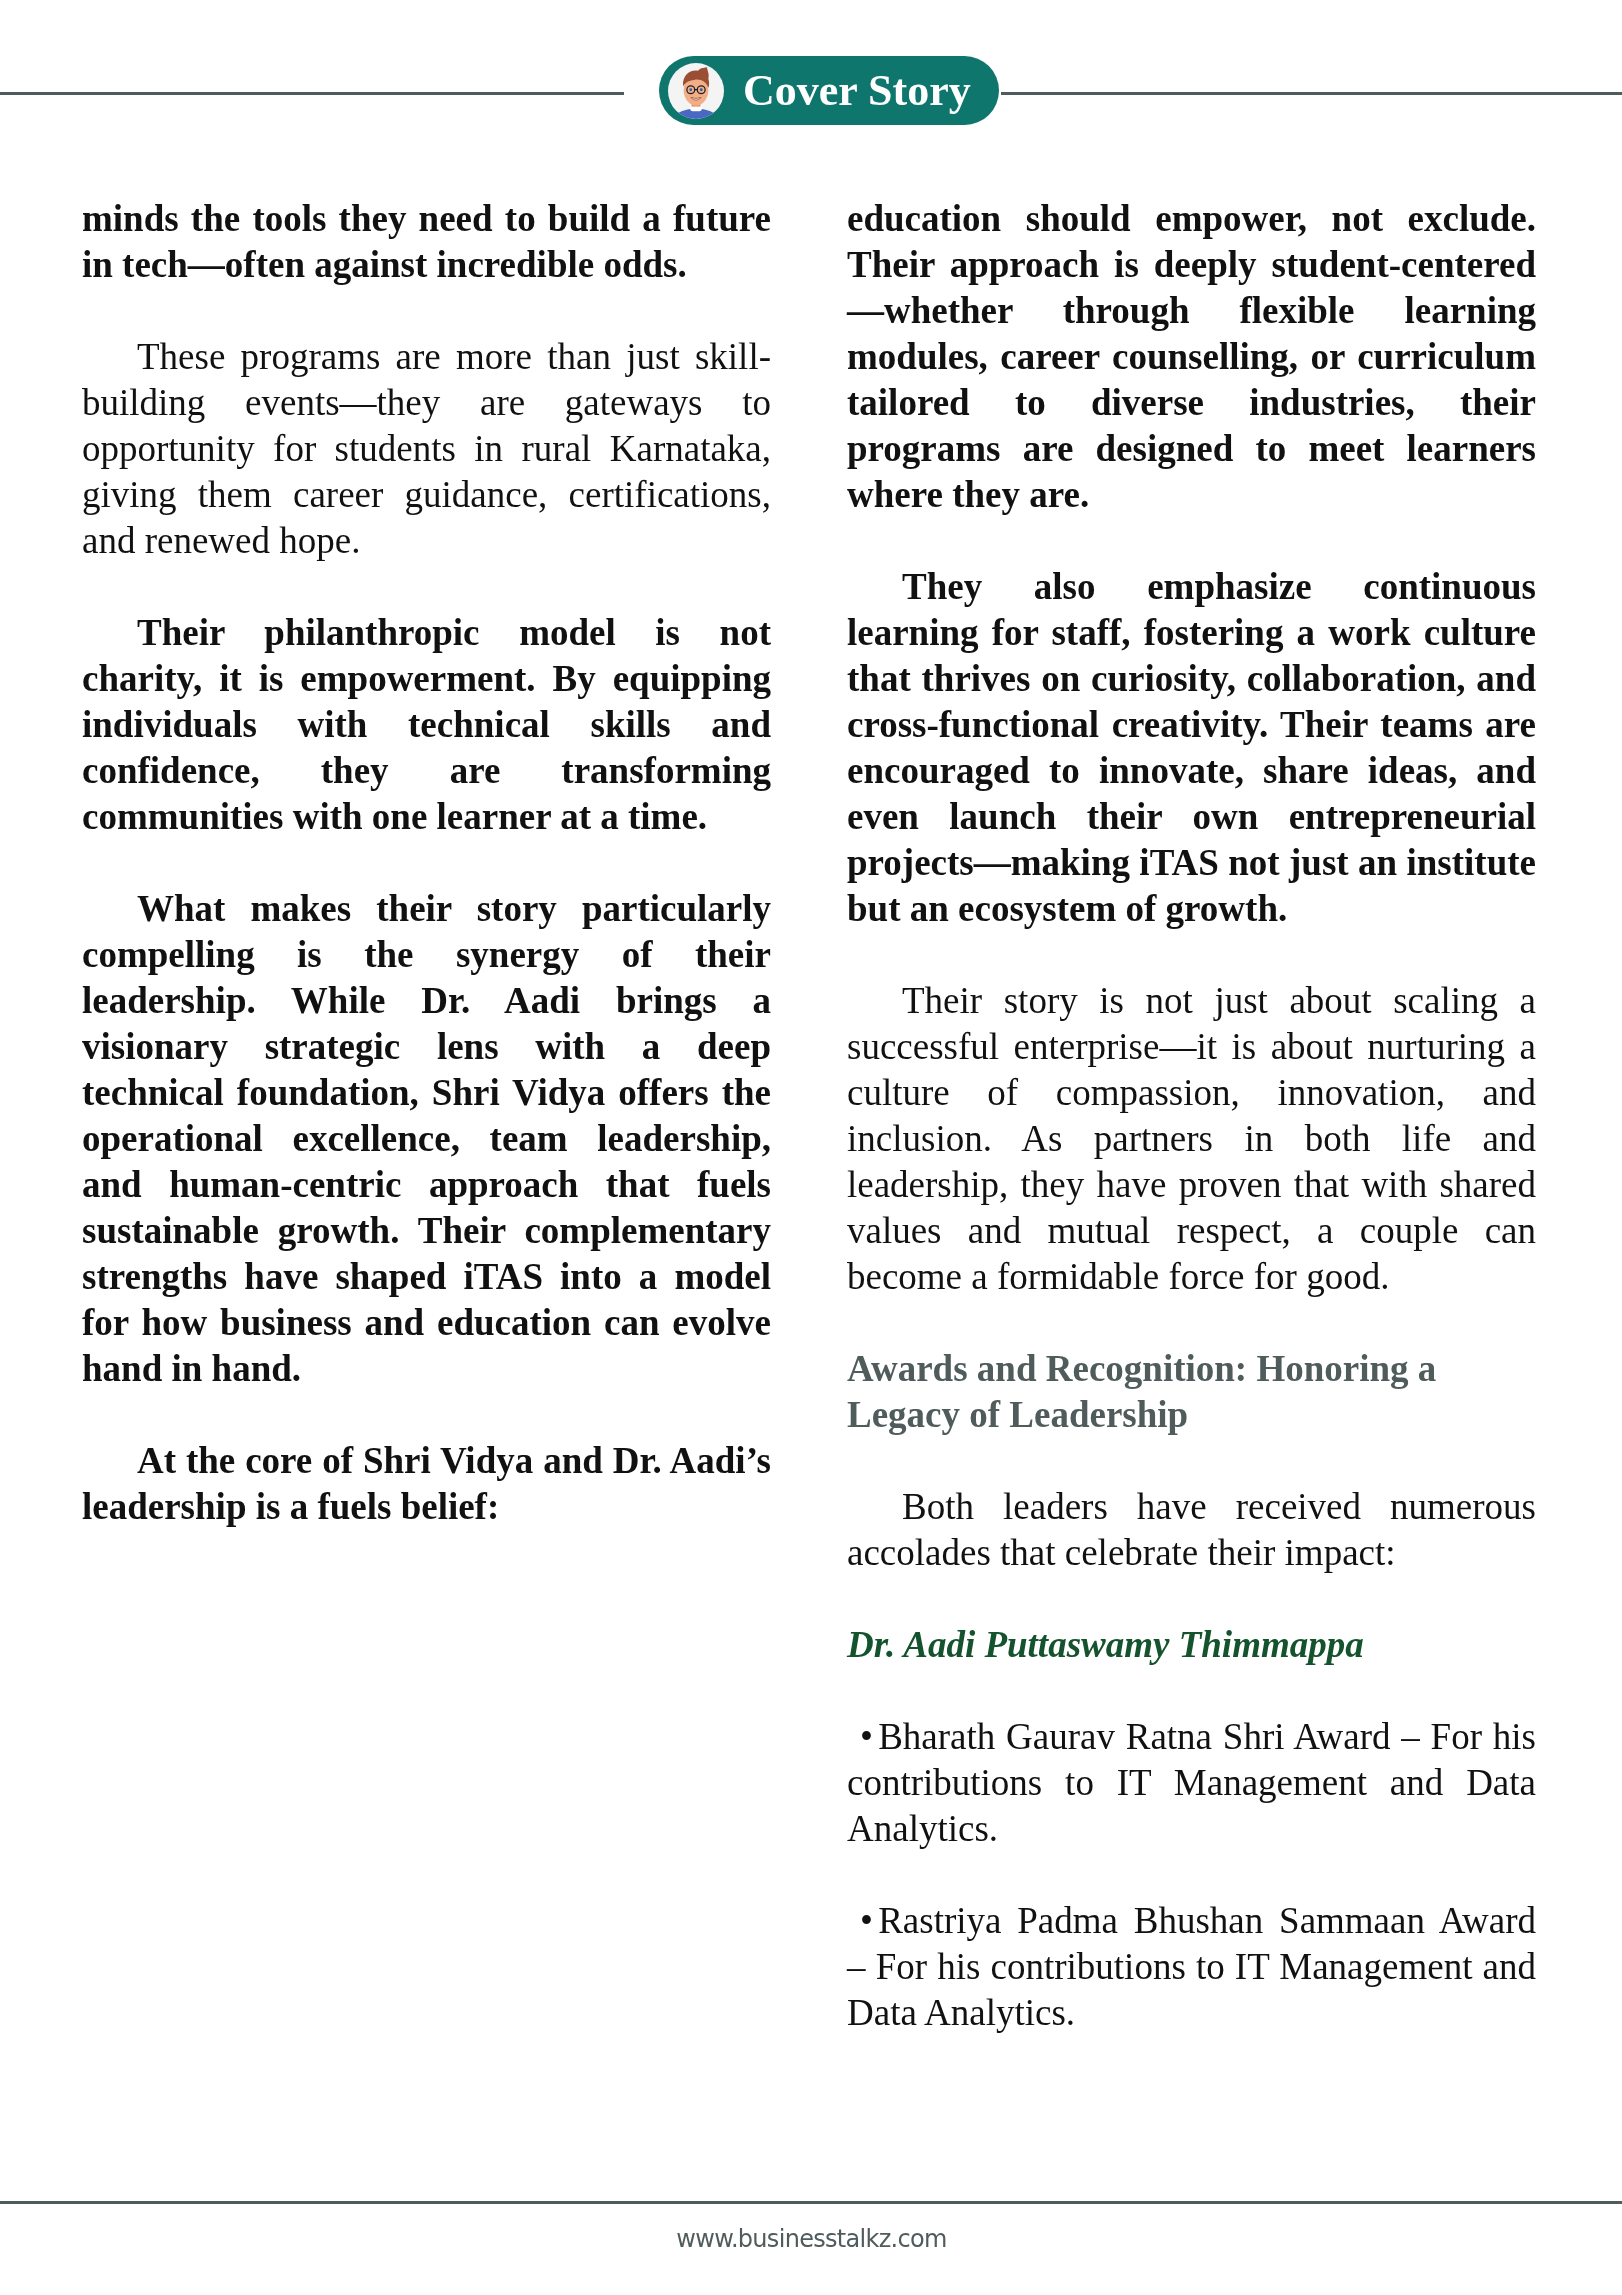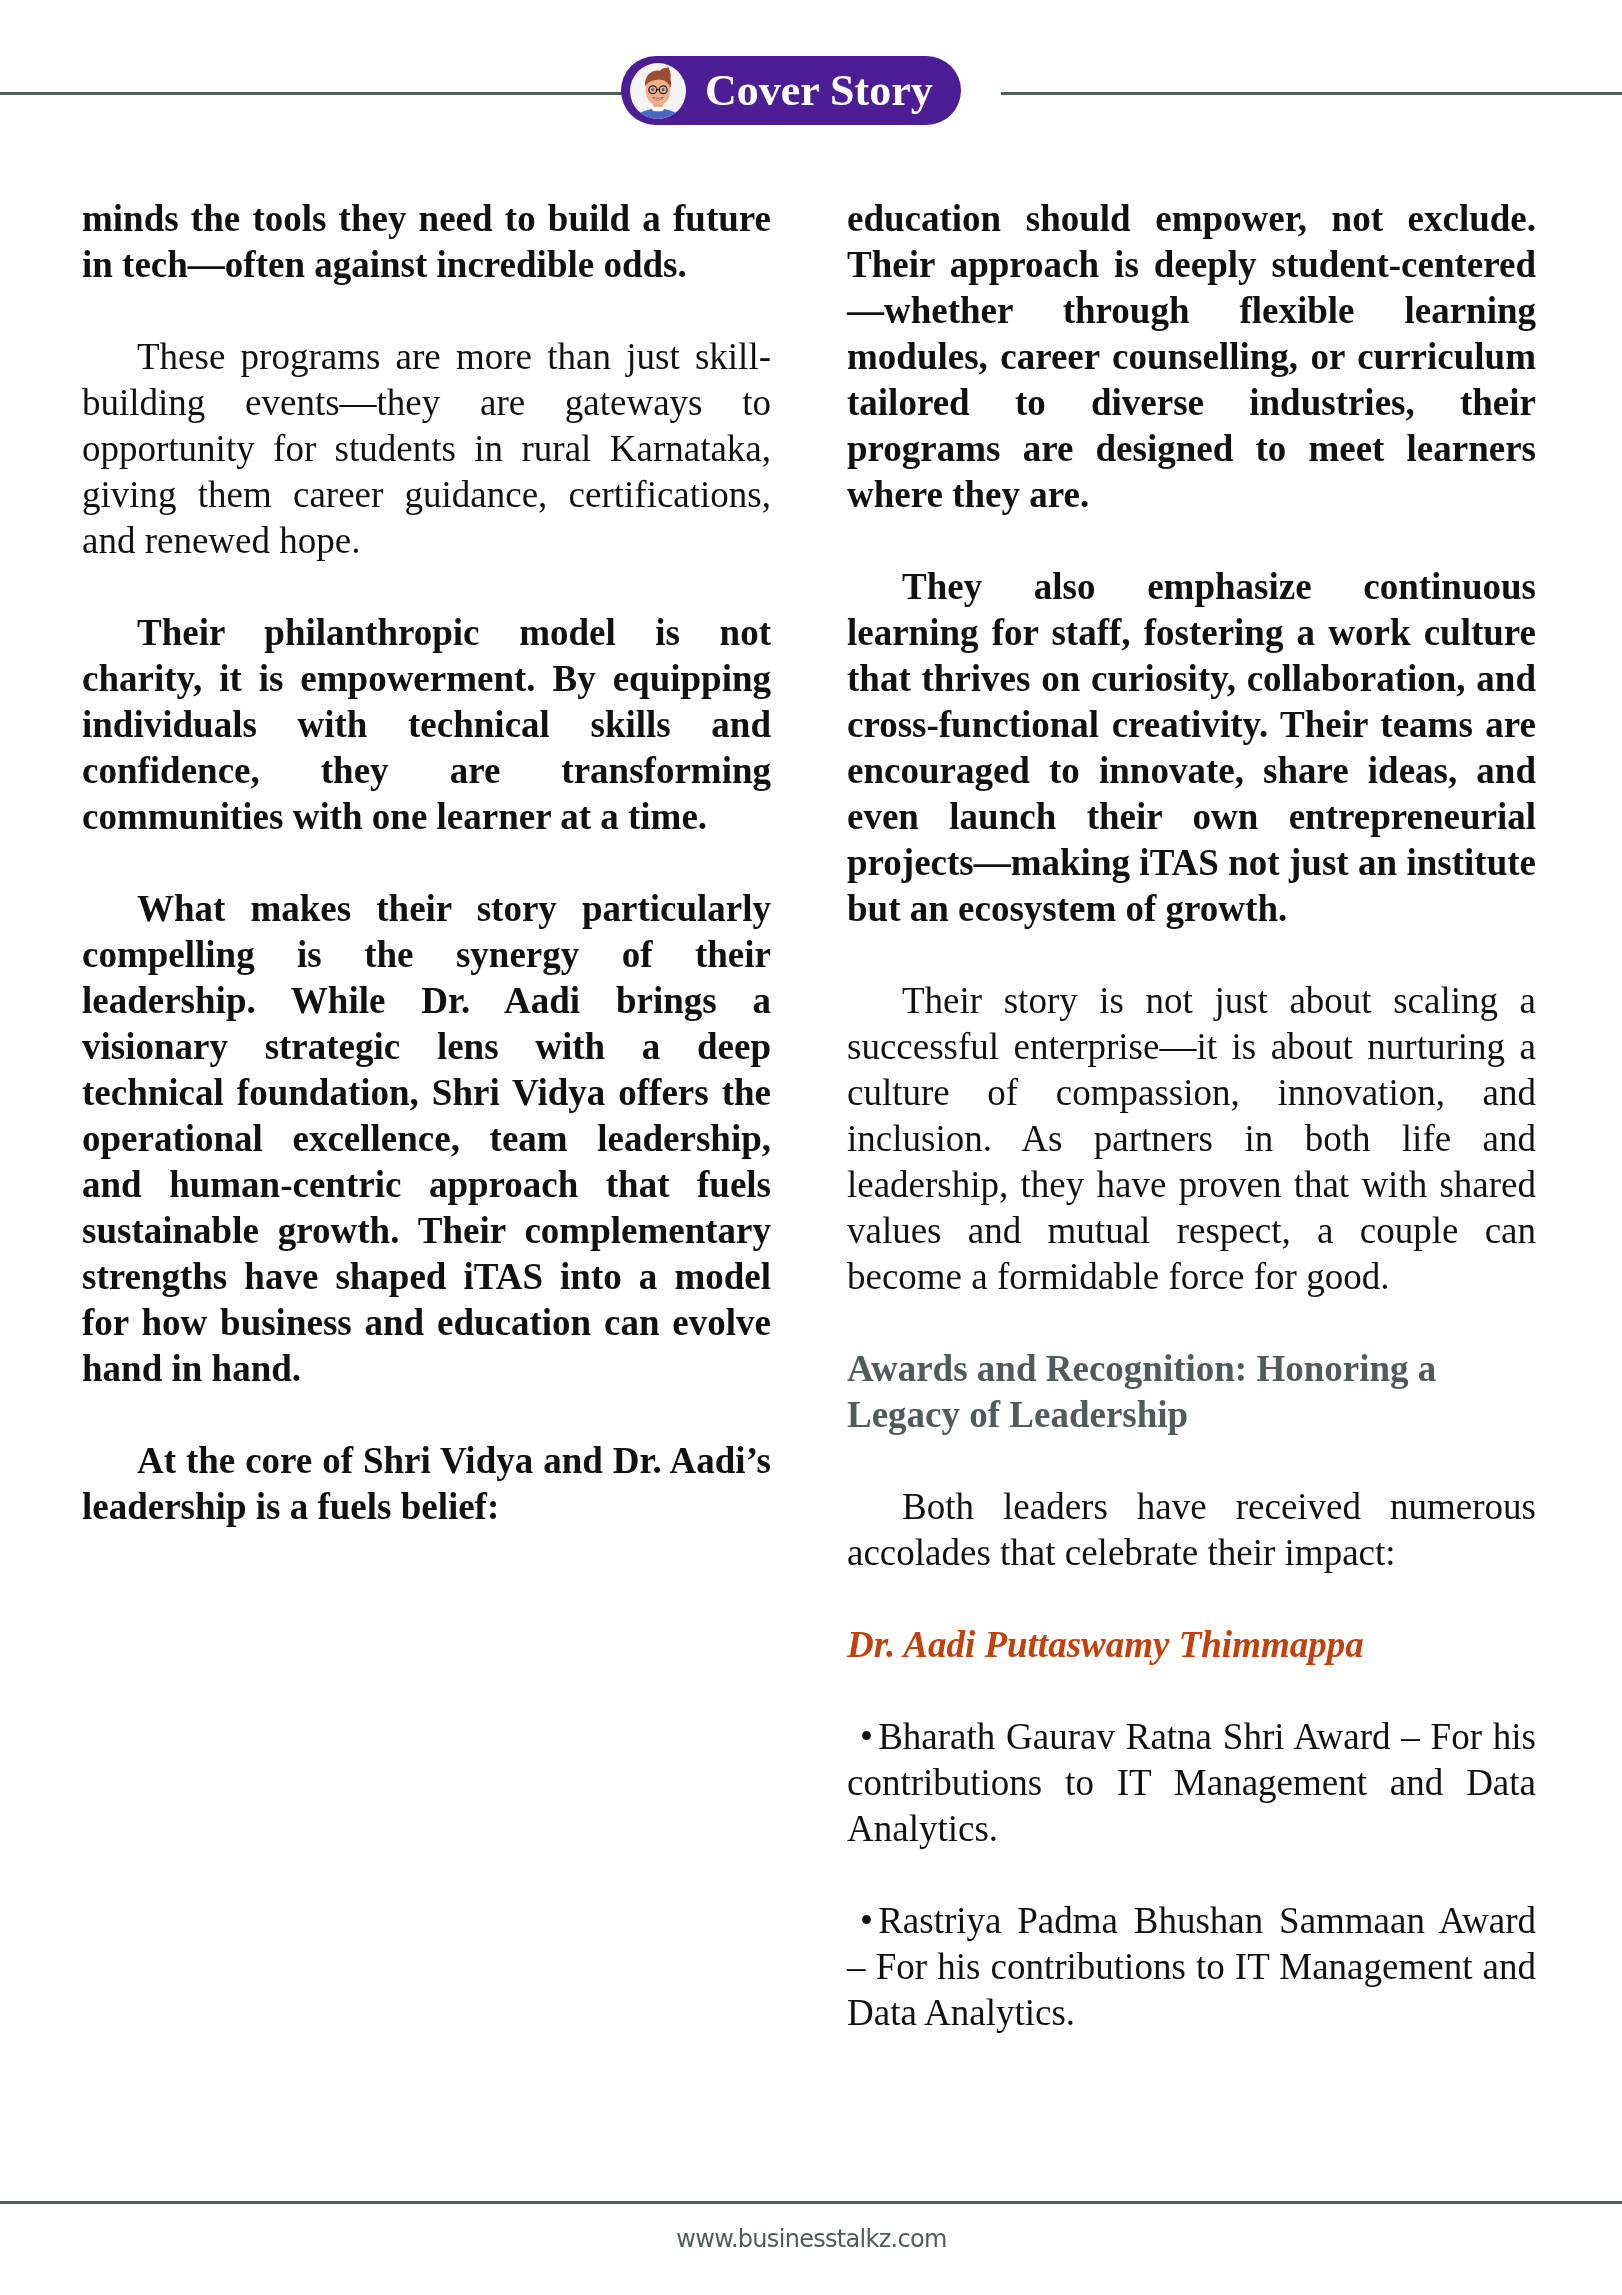--- a/index.html
+++ b/index.html
@@ -13,26 +13,26 @@
       position: relative;
       overflow: hidden;
     }
     .rule {
       position: absolute;
       height: 2.6px;
       background: #505c5c;
     }
     .pill {
       position: absolute;
-      left: 621px;
+      left: 659px;
       top: 56px;
       width: 340px;
       height: 69px;
       border-radius: 35px;
-      background: #4c1d95;
+      background: #0f766e;
       box-sizing: border-box;
     }
     .avatar {
       position: absolute;
       left: 8.5px;
       top: 6.5px;
       width: 56px;
       height: 56px;
       border-radius: 50%;
       background: #f4f4f4;
@@ -75,21 +75,21 @@
       margin: 0 0 46px 0;
       font-weight: bold;
       color: #505c5c;
       text-align: justify;
       text-align-last: left;
     }
     .person {
       margin: 0 0 46px 0;
       font-style: italic;
       font-weight: bold;
-      color: #c2410c;
+      color: #14532d;
     }
     .award {
       margin: 0 0 46px 0;
       text-align: justify;
       text-indent: 13px;
     }
     .award .bullet { margin-right: 5.2px; }
     .footer-url {
       position: absolute;
       left: 0;

